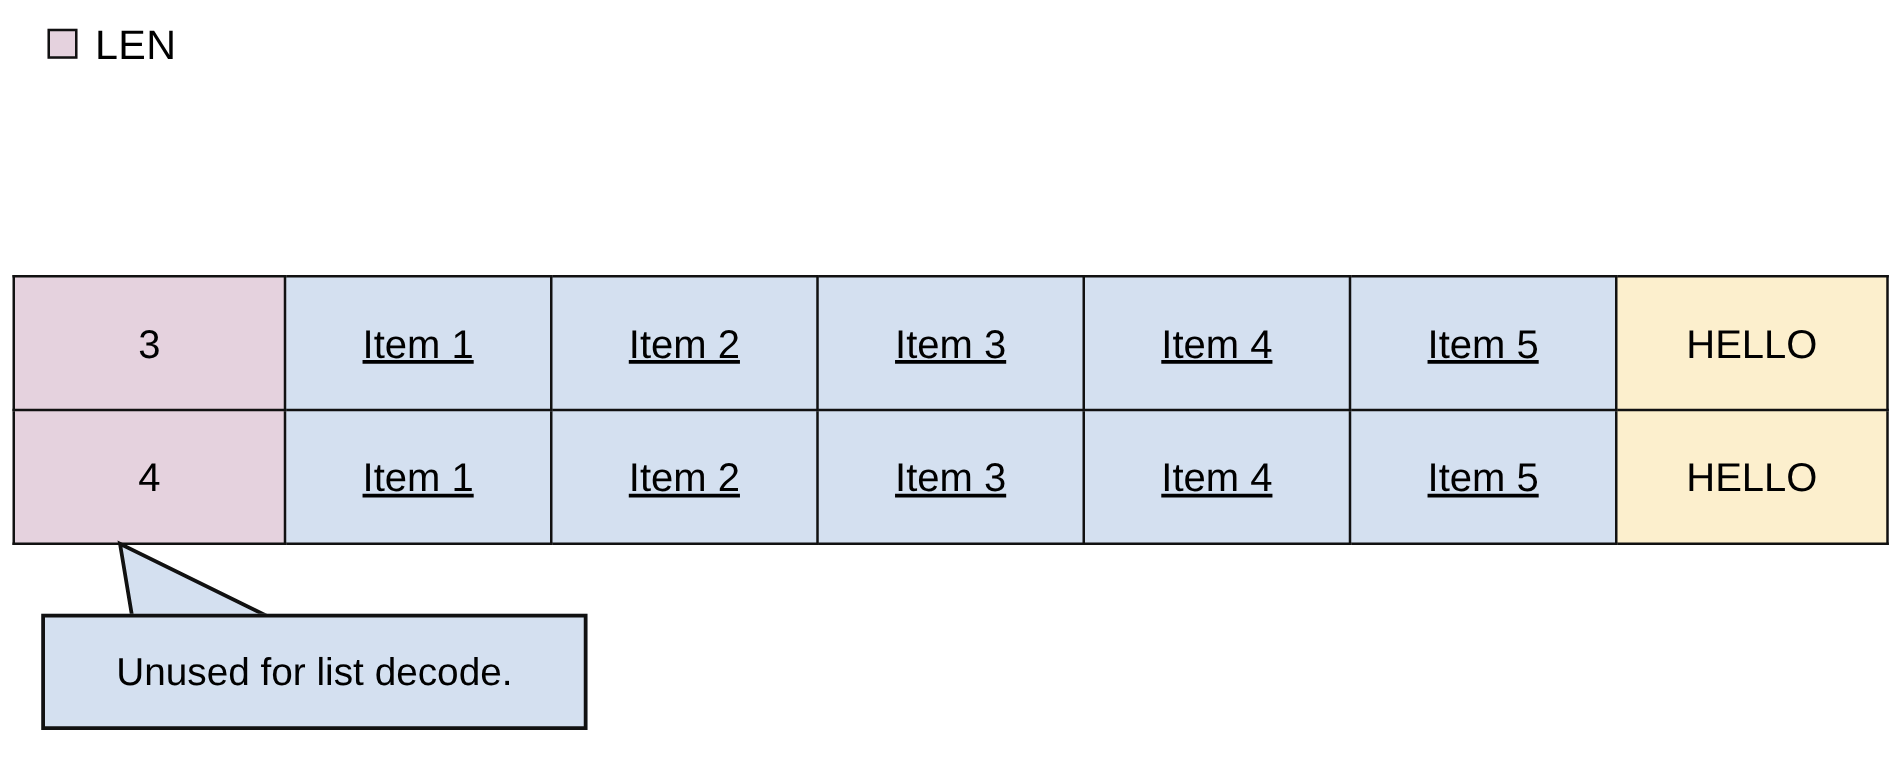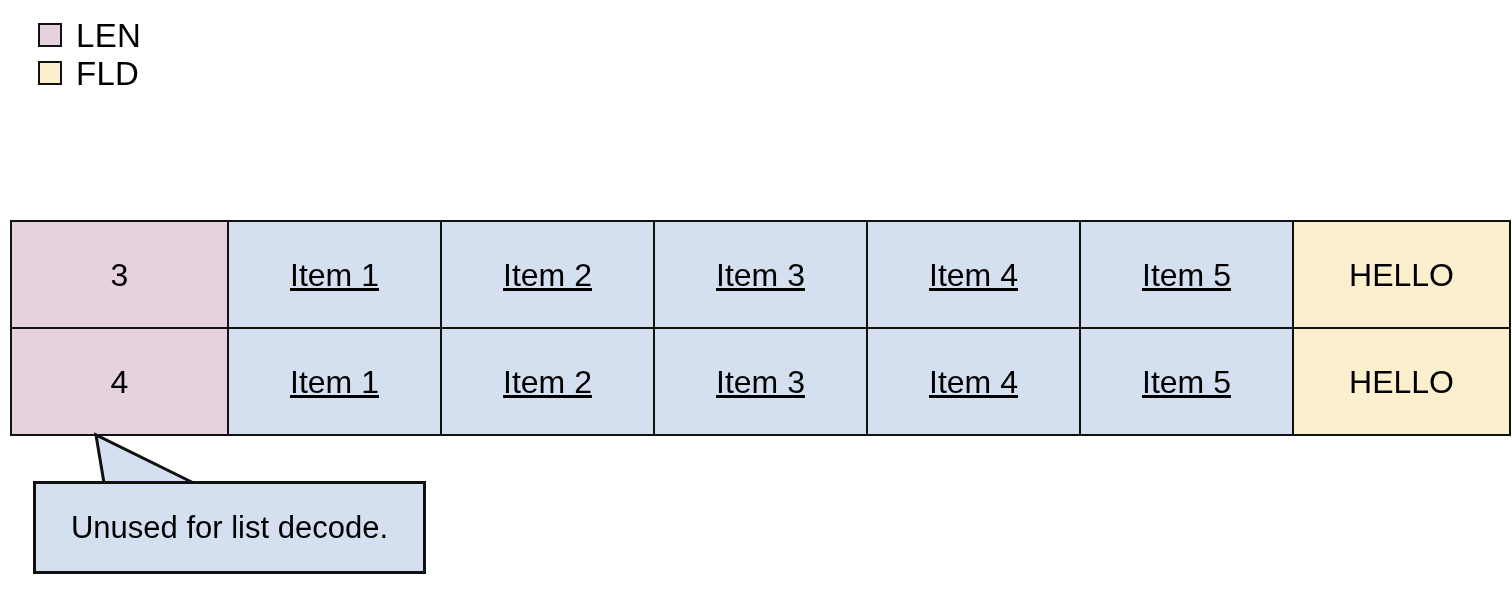--- a/index.html
+++ b/index.html
@@ -79,22 +79,22 @@
   #callout-tail {
     position: absolute;
     left: 0;
     top: 0;
     width: 500px;
     height: 175px;
   }
   #callout-box {
     position: absolute;
     left: 33px;
-    top: 56px;
-    width: 393px;
+    top: 66px;
+    width: 437px;
     height: 93px;
     border: 3px solid #111111;
     box-sizing: border-box;
     display: flex;
     flex-direction: column;
     align-items: center;
     justify-content: center;
   }
   .callout-line {
     font-size: 31px;
@@ -106,24 +106,20 @@
 <body style="background-color: rgb(255, 255, 255); color: rgb(0, 0, 0);">
 
 <div id="legend">
 
   <div class="legend-row">
     <span class="legend-swatch" style="background-color: rgb(229, 210, 222);"></span>
     <span class="legend-label">LEN</span>
   </div>
 
 
-  <div class="legend-row">
-    <span class="legend-swatch" style="background-color: rgb(252, 239, 205);"></span>
-    <span class="legend-label">FLD</span>
-  </div>
 
 </div>
 
 <table id="struct-table">
   <tbody>
     <tr>
       <td class="cell-len" style="background-color: rgb(229, 210, 222);">3</td>
       <td class="cell-lst" style="background-color: rgb(212, 224, 240);">Item 1</td>
       <td class="cell-lst" style="background-color: rgb(212, 224, 240);">Item 2</td>
       <td class="cell-lst" style="background-color: rgb(212, 224, 240);">Item 3</td>

